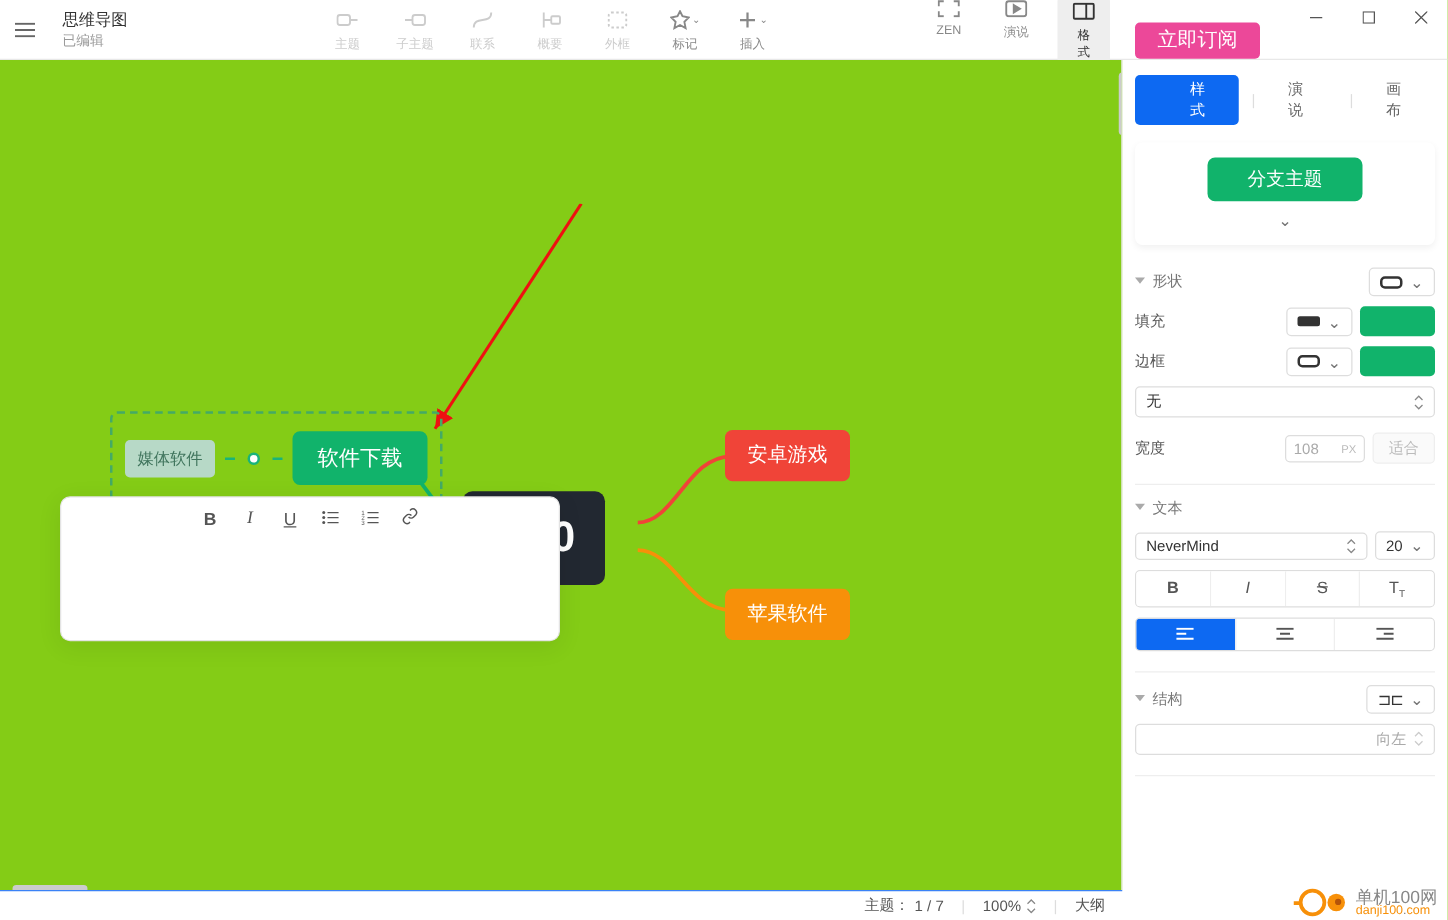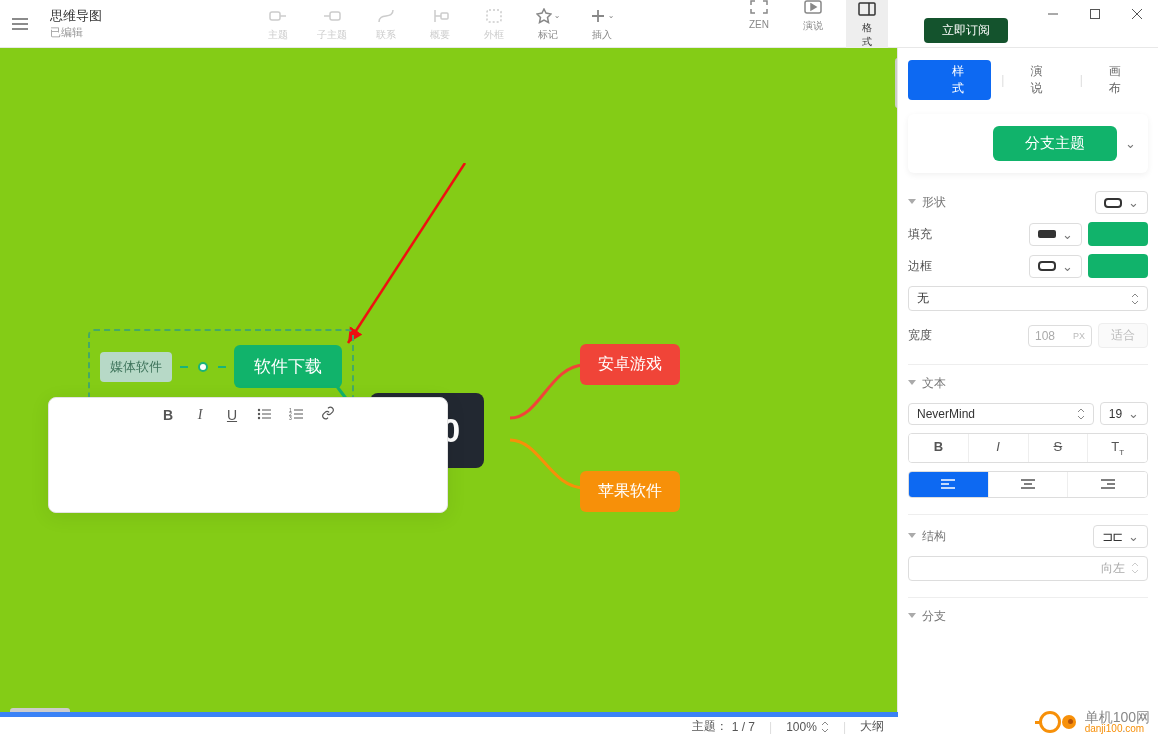--- a/index.html
+++ b/index.html
@@ -10,21 +10,21 @@
     .doc-title { display: flex; flex-direction: column; padding-left: 10px; }
     .doc-title .main { font-size: 13px; color: #333; }
     .doc-title .sub { font-size: 11px; color: #999; font-family: Liberation Serif, serif; }
     .toolbar-group { display: flex; margin-left: 155px; gap: 12px; }
     .toolbar-item { display: flex; flex-direction: column; align-items: center; width: 42px; cursor: pointer; color: #888; }
     .toolbar-item.disabled { color: #ccc; }
     .toolbar-item .icon { height: 20px; display: flex; align-items: center; justify-content: center; font-size: 16px; }
     .toolbar-item .label { font-size: 10px; margin-top: 2px; }
     .toolbar-right { position: absolute; right: 270px; display: flex; gap: 12px; }
     .toolbar-item.active { background: #eee; border-radius: 4px; padding: 2px 20px; color: #333; }
-    .subscribe-btn { position: absolute; right: 150px; top: 18px; background: #14532d; color: #fff; padding: 4px 18px; font-size: 12px; border-radius: 4px; border: none; cursor: pointer; }
+    .subscribe-btn { position: absolute; right: 150px; top: 18px; background: #ec4899; color: #fff; padding: 4px 18px; font-size: 16px; border-radius: 4px; border: none; cursor: pointer; }
     .window-controls { position: absolute; right: 0; top: 0; display: flex; }
     .window-controls .wc { width: 42px; height: 28px; display: flex; align-items: center; justify-content: center; cursor: pointer; color: #666; }
 
     .main-area { position: absolute; top: 48px; left: 0; right: 260px; bottom: 24px; overflow: hidden; background: #84cc16; border-right: 1px solid #e8e8e8;}
     .canvas { position: relative; width: 100%; height: 100%; }
     .scroll-track-v { position: absolute; right: -4px; top: 0; bottom: 0; width: 8px; }
     .scroll-thumb-v { position: absolute; right: 0; top: 10px; width: 6px; height: 50px; background: #ccc; border-radius: 3px; }
     .scroll-track-h { position: absolute; left: 0; right: 0; bottom: -2px; height: 8px; }
     .scroll-thumb-h { position: absolute; left: 10px; bottom: 0; height: 6px; width: 60px; background: #ccc; border-radius: 3px; }
     
@@ -38,30 +38,30 @@
     .node-red { position: absolute; left: 580px; top: 296px; background: #f04438; color: #fff; padding: 10px 18px; border-radius: 6px; font-size: 16px; }
     .node-orange { position: absolute; left: 580px; top: 423px; background: #f79009; color: #fff; padding: 10px 18px; border-radius: 6px; font-size: 16px; }
 
     .note-editor { position: absolute; left: 48px; top: 349px; width: 400px; background: #fff; border: 1px solid #e3e3e3; border-radius: 8px; box-shadow: 0 4px 20px rgba(0,0,0,0.08); padding-bottom: 80px; }
     .note-tb { display: flex; align-items: center; padding: 8px 14px; gap: 14px; border-bottom: 1px solid transparent;}
     .note-tb .tbi { width: 18px; text-align: center; color: #555; cursor: pointer; font-size: 14px;}
     .note-body { padding: 6px 14px; font-size: 13px; line-height: 1.55; color: #333; }
     .note-body p { margin: 0; }
     .cursor-line { border-left: 1px solid #333; height: 16px; display: inline-block; }
 
-    .statusbar { position: absolute; left: 0; right: 260px; bottom: 0; height: 24px; border-top: 5px solid #3b82f6; display: flex; align-items: center; justify-content: flex-end; gap: 14px; padding: 0 14px; font-size: 12px; color: #555; background: #fff;}
+    .statusbar { position: absolute; left: 0; right: 260px; bottom: 0; height: 24px; border-top: 1px solid #3b82f6; display: flex; align-items: center; justify-content: flex-end; gap: 14px; padding: 0 14px; font-size: 12px; color: #555; background: #fff;}
     .statusbar .sep { color: #ddd; }
     .status-item { display: flex; align-items: center; gap: 4px; }
 
     .side-panel { position: absolute; right: 0; top: 48px; bottom: 0; width: 260px; background: #fff; padding: 12px 10px; overflow-y: auto; }
     .panel-tabs { display: flex; gap: 10px; align-items: center; margin-bottom: 14px; justify-content: center;}
     .panel-tab { padding: 3px 16px; font-size: 12px; color: #666; border-radius: 4px; cursor: pointer;}
     .panel-tab.active { background: #0d69f2; color: #fff; padding-left: 44px; }
     .panel-tab-sep { color: #ddd; font-size: 12px; }
-    .style-chip-row { display:flex; align-items: center; justify-content: flex-end; gap: 8px; padding: 12px; border-radius: 6px; box-shadow: 0 2px 6px rgba(0,0,0,0.06); margin-bottom: 18px;}
+    .style-chip-row { display:flex; align-items: center; justify-content: center; gap: 8px; padding: 12px; border-radius: 6px; box-shadow: 0 2px 6px rgba(0,0,0,0.06); margin-bottom: 18px; flex-direction: column;}
     .style-chip { background: #11b36b; color: #fff; padding: 8px 32px; border-radius: 6px; font-size: 15px; }
     .chevron { cursor: pointer; color: #777; font-size: 13px; }
 
     .section { margin-bottom: 16px; }
     .section-title { font-size: 12px; color: #777; margin-bottom: 10px; display: flex; align-items: center; gap: 6px;}
     .section-title::before { content: ""; display: inline-block; width: 0; height: 0; border-left: 4px solid transparent; border-right: 4px solid transparent; border-top: 5px solid #aaa; transform: translateY(-1px);}
     .row { display: flex; align-items: center; justify-content: space-between; margin-bottom: 8px; }
     .row .lbl { font-size: 12px; color: #555; }
     .select-box { border: 1px solid #ddd; border-radius: 4px; padding: 3px 8px; font-size: 12px; display: flex; align-items: center; gap: 6px; background: #fff; cursor: pointer; color: #333; }
     .select-box.wide { flex: 1; }
@@ -369,21 +369,21 @@
   <div class="section">
     <div class="section-title">文本</div>
     <div class="inline-row" style="margin-bottom:8px">
       <div class="select-box wide" style="flex:1; justify-content:space-between">
         <span>NeverMind</span>
         <svg width="8" height="12">
             <path d="M1 4l3-3 3 3M1 8l3 3 3-3" stroke="#888" fill="none"></path>
           </svg>
       </div>
       <div class="select-box">
-        <span>19</span>
+        <span>20</span>
           <span class="chevron">⌄</span>
       </div>
     </div>
     <div class="btn-seg-group">
       <div class="btn-seg"><b>B</b></div>
       <div class="btn-seg"><i>I</i></div>
       <div class="btn-seg"><s>S</s></div>
       <div class="btn-seg">T<sub style="font-size:8px">T</sub></div>
     </div>
     <div class="btn-seg-group">
@@ -412,23 +412,20 @@
     <div class="select-box wide" style="justify-content:flex-end; color:#aaa">
       <span>向左</span>
       <svg width="8" height="12">
           <path d="M1 4l3-3 3 3M1 8l3 3 3-3" stroke="#ccc" fill="none"></path>
         </svg>
     </div>
   </div>
 
   <hr class="hr">
 
-  <div class="section">
-    <div class="section-title">分支</div>
-  </div>
 </div>
 
 <div class="watermark">
   <div class="logo">
       <div class="c1"></div>
       <div class="c2"></div>
     </div>
   <div class="txt">
     <span class="cn">单机100网</span>
     <span class="en"><span>danji100</span><span class="dot">.</span><span>com</span></span>

